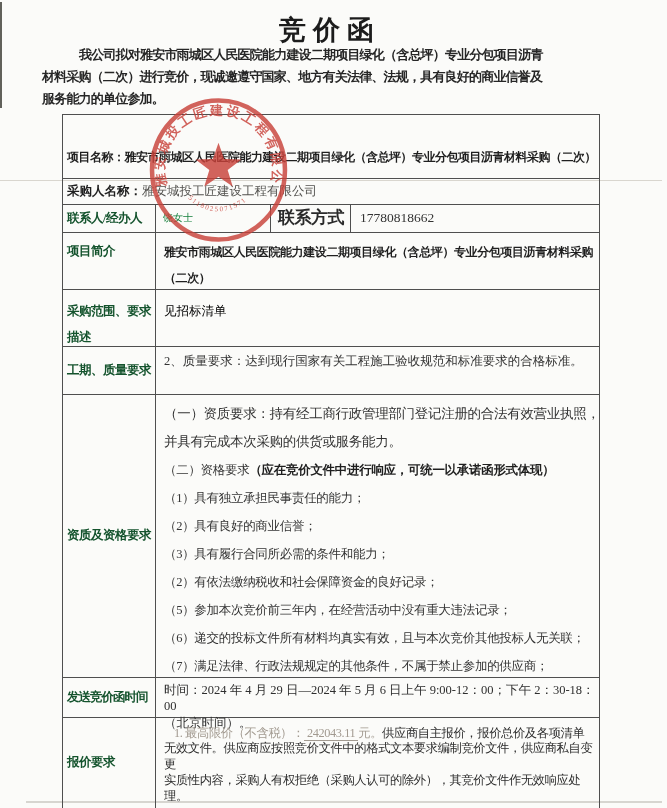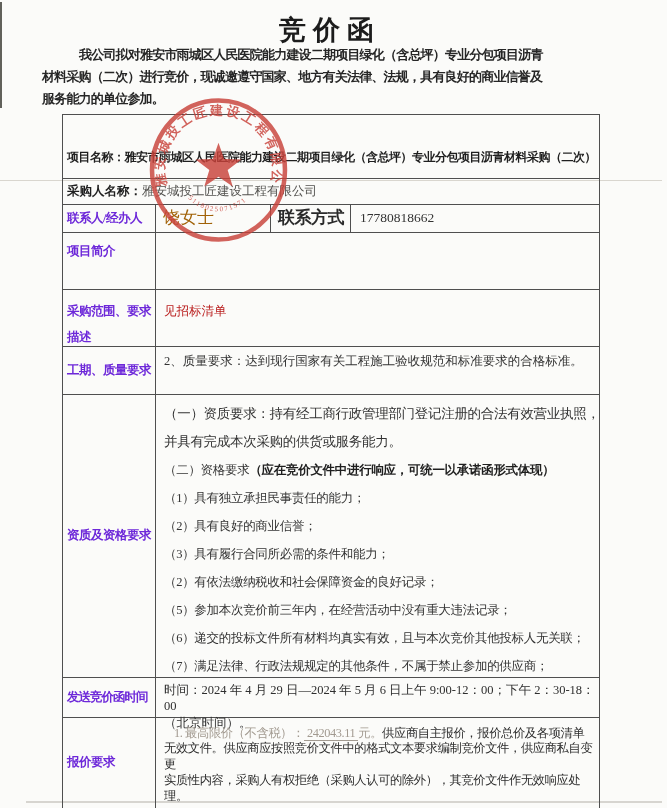--- a/index.html
+++ b/index.html
@@ -36,41 +36,41 @@
     border-left:1.5px solid #4f4f4f;
     border-right:1.5px solid #4f4f4f;
     box-sizing:border-box;
     background:transparent;
   }
   .row{display:flex;border-bottom:1.5px solid #4f4f4f;box-sizing:border-box;}
   .row:last-child{border-bottom:none;}
   .lbl{
     width:93px;min-width:93px;border-right:1.5px solid #4f4f4f;
     box-sizing:border-box;font-weight:bold;font-size:12.5px;
-    letter-spacing:-.5px;color:#6d28d9;padding-left:4px;
+    letter-spacing:-.5px;color:#14532d;padding-left:4px;
   }
   .val{flex:1;box-sizing:border-box;padding-left:8px;}
   .b{font-weight:bold;color:#1f1f1f;margin-top:34px;}
   .light{font-weight:normal;color:#53524f;}
 
   .r1{height:63.5px;}
   .r1 .cell{padding:34px 0 0 4px;font-size:12px;letter-spacing:-.5px;}
   .r2{height:26px;}
   .r2 .cell{line-height:24px;padding-left:4px;font-size:12.5px;}
   .r3{height:28px;}
-  .r3 .c-name{width:115px;min-width:115px;border-right:1.5px solid #4f4f4f;box-sizing:border-box;line-height:26px;padding-left:7px;font-size:17px;color:#a16207;}
+  .r3 .c-name{width:115px;min-width:115px;border-right:1.5px solid #4f4f4f;box-sizing:border-box;line-height:26px;padding-left:7px;font-size:10px;color:#15803d;}
   .r3 .c-plabel{width:80px;min-width:80px;border-right:1.5px solid #4f4f4f;box-sizing:border-box;line-height:26px;padding-left:7px;font-weight:bold;font-size:17px;letter-spacing:-.5px;}
   .r3 .c-phone{flex:1;line-height:26px;padding-left:9px;font-size:13.5px;color:#333;}
   .r3 .lbl{line-height:26px;}
   .r4{height:57px;}
   .r4 .lbl{padding-top:10px;}
   .r4 .val{padding-top:6px;line-height:26px;font-weight:bold;font-size:12px;letter-spacing:-.4px;color:#1f1f1f;}
   .r5{height:57px;}
   .r5 .lbl{padding-top:8px;line-height:26px;}
-  .r5 .val{padding-top:8px;line-height:26px;font-size:12.5px;color:#b91c1c;}
+  .r5 .val{padding-top:8px;line-height:26px;font-size:12.5px;color:#000000;}
   .r6{height:48px;}
   .r6 .lbl{display:flex;align-items:center;}
   .r6 .val{padding-top:5px;line-height:19px;font-size:12.5px;color:#333;}
   .r7{height:283px;}
   .r7 .lbl{display:flex;align-items:center;}
   .r7 .val{padding-top:5px;}
   .r7 .qline{height:28px;line-height:28px;font-size:12.5px;color:#333;letter-spacing:-.3px;white-space:nowrap;}
   .r7 .big{font-size:13.5px;}
   .r8{height:40px;}
   .r8 .lbl{display:flex;align-items:center;letter-spacing:-1px;}
@@ -118,20 +118,24 @@
 
     <div class="row r3">
       <div class="lbl">联系人/经办人</div>
       <div class="c-name">饶女士</div>
       <div class="c-plabel">联系方式</div>
       <div class="c-phone">17780818662</div>
     </div>
 
     <div class="row r4">
       <div class="lbl">项目简介</div>
+      <div class="val">
+        <div>雅安市雨城区人民医院能力建设二期项目绿化（含总坪）专业分包项目沥青材料采购</div>
+        <div>（二次）</div>
+      </div>
     </div>
 
     <div class="row r5">
       <div class="lbl">
         <div>采购范围、要求</div>
         <div>描述</div>
       </div>
       <div class="val">见招标清单</div>
     </div>
 

